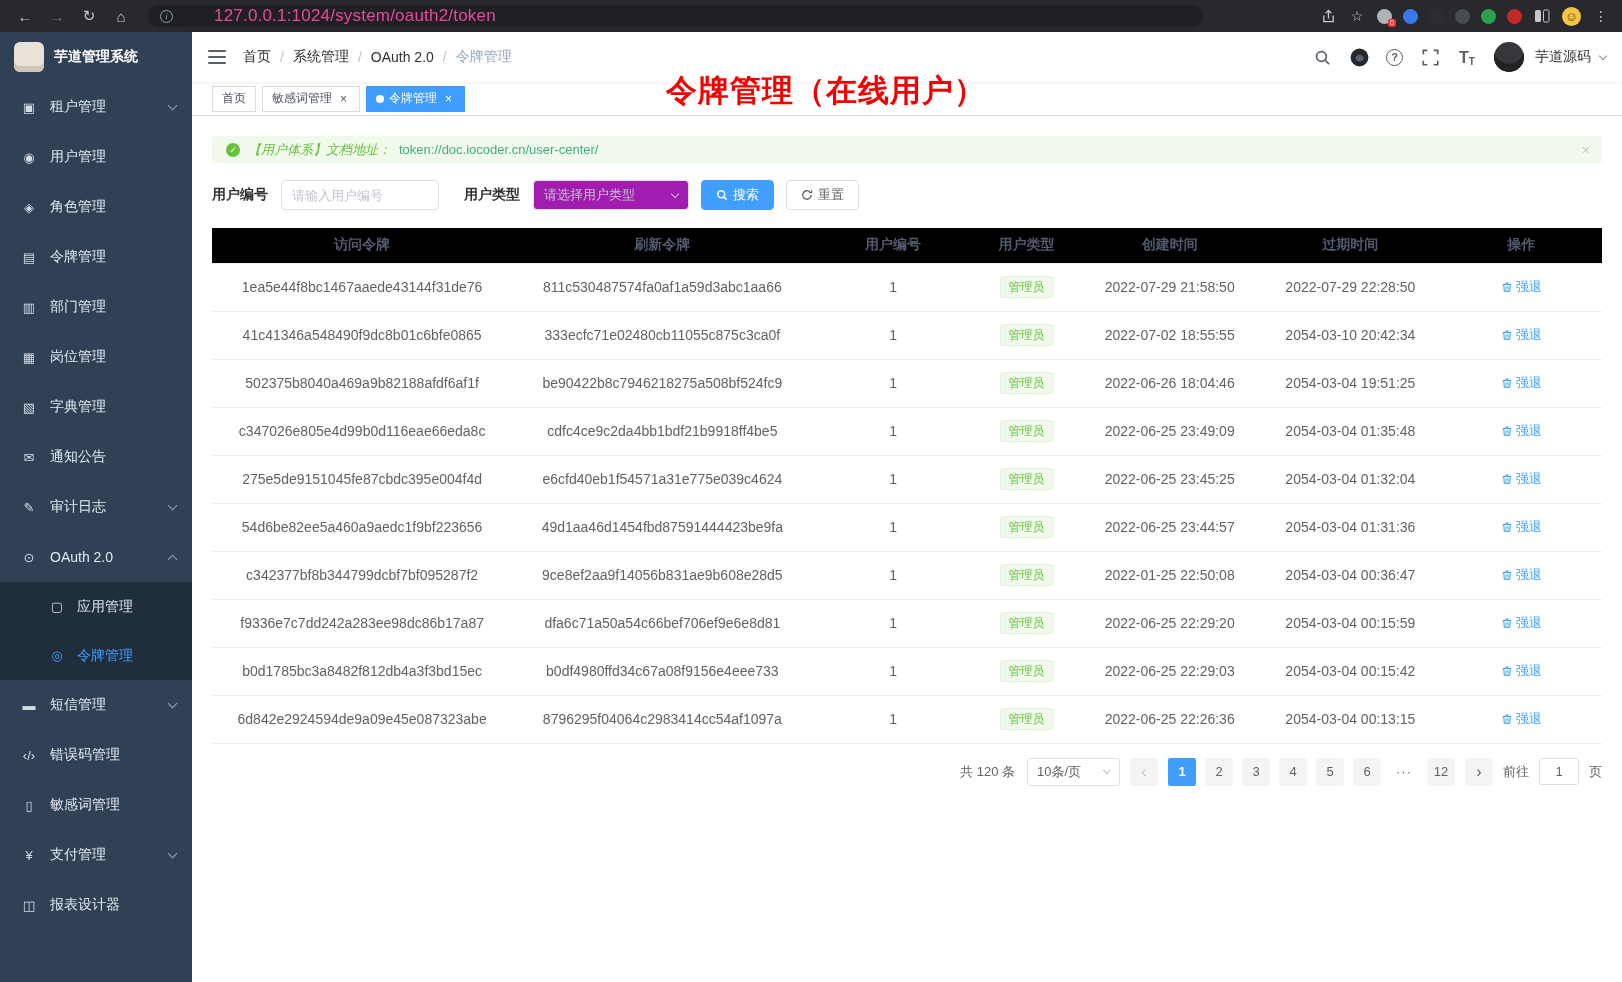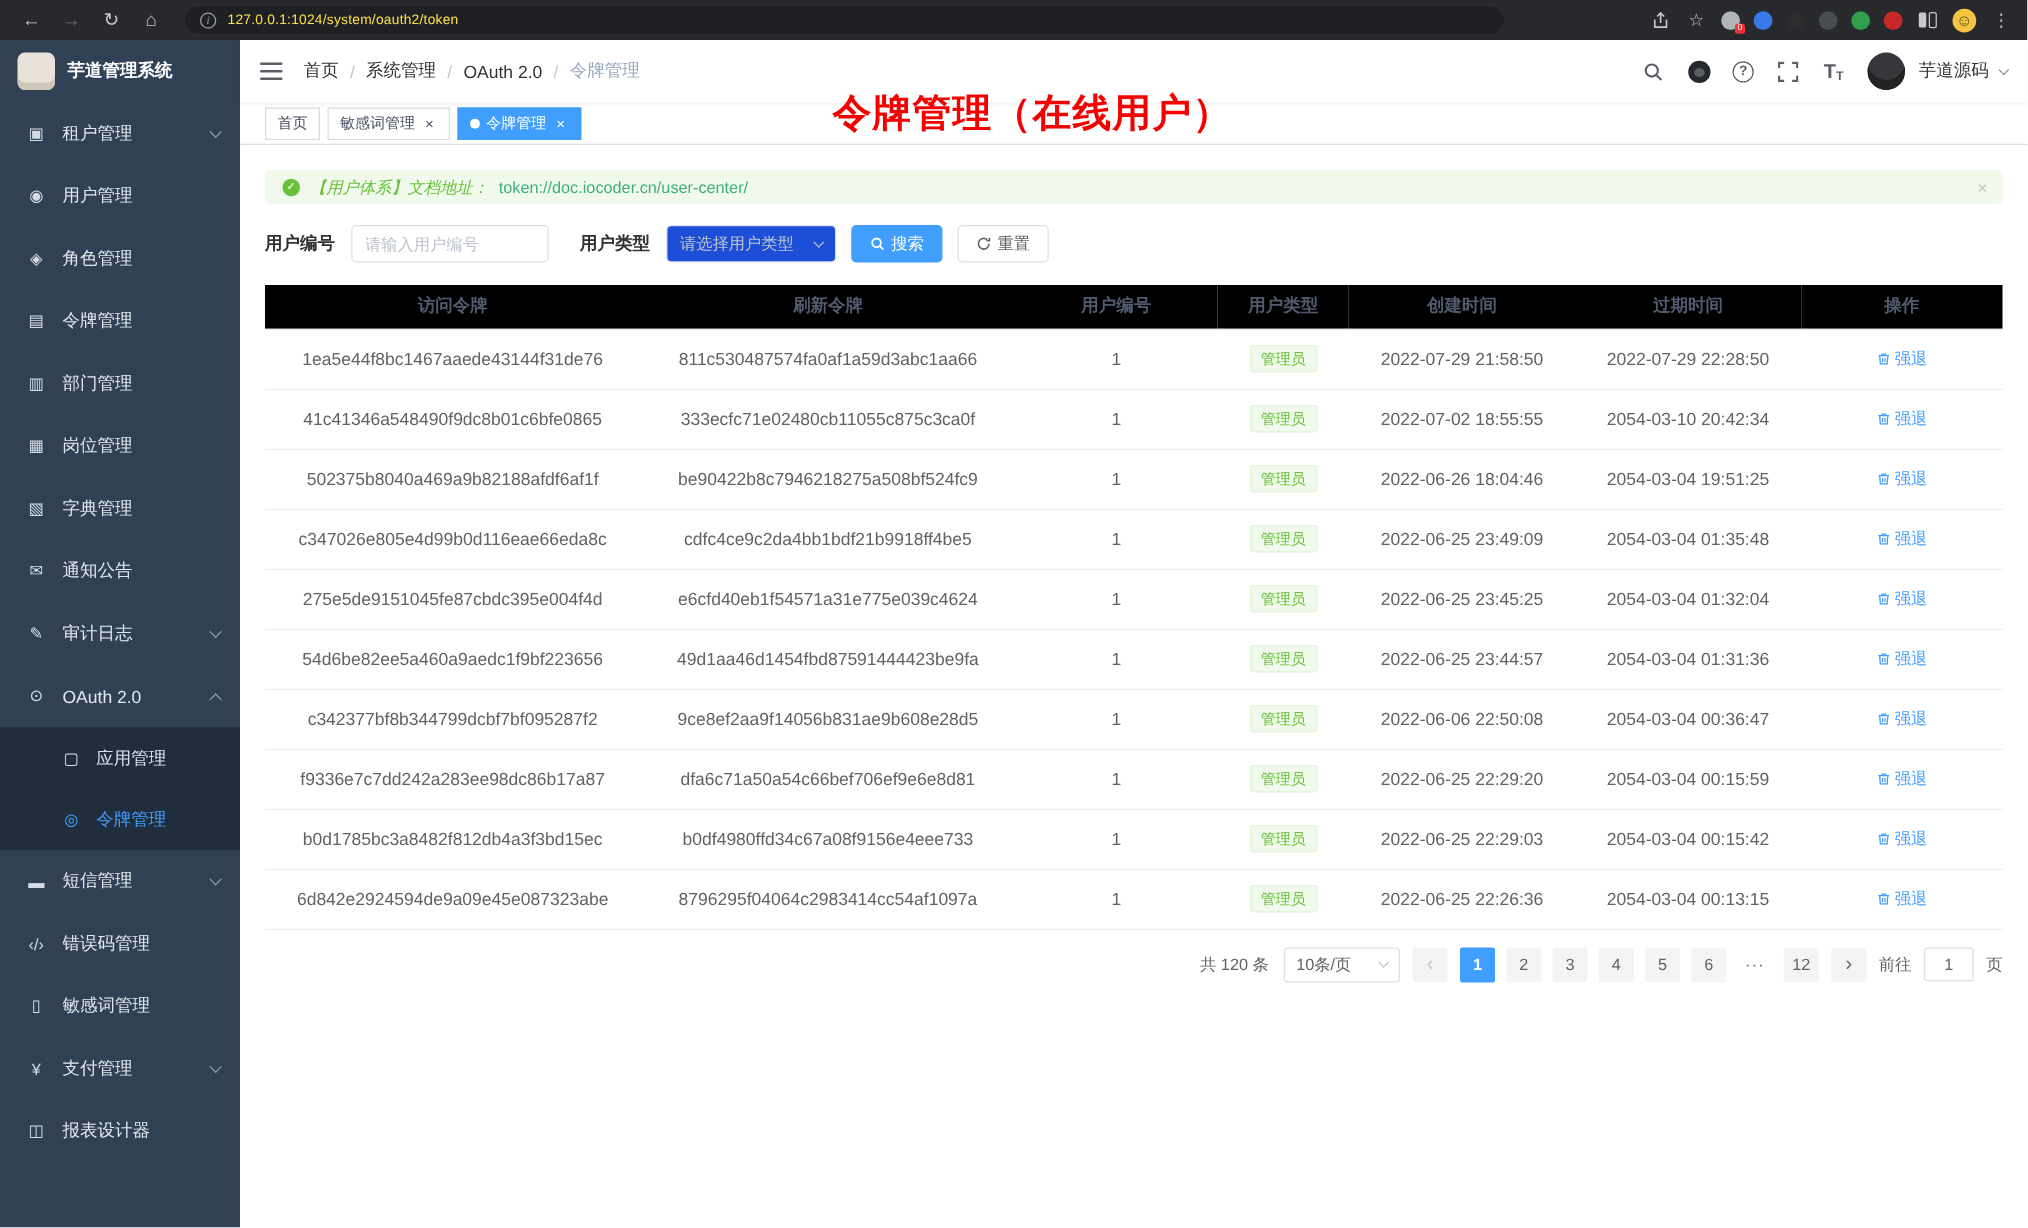--- a/index.html
+++ b/index.html
@@ -5,21 +5,21 @@
   * { box-sizing: border-box; margin: 0; padding: 0; }
   html,body { width:1622px; height:982px; }
   body { font-family:"Liberation Sans","DejaVu Sans",sans-serif; background:#fff; overflow:hidden; position:relative; }
 
   
   .browser-bar { height:32px; background:#28292c; display:flex; align-items:center; padding:0 12px; gap:6px; }
   .nav-ic { color:#c6c8ca; font-size:15px; width:26px; height:24px; display:flex; align-items:center; justify-content:center; border-radius:12px; }
   .nav-ic.dim { color:#6d7073; }
   .url-pill { flex:1; max-width:1055px; height:22px; background:#1f2023; border-radius:12px; display:flex; align-items:center; padding:0 12px; gap:9px; margin:0 8px; }
   .info-badge { width:13px; height:13px; border:1px solid #9aa0a6; border-radius:50%; color:#9aa0a6; font-size:9px; font-style:italic; display:flex; align-items:center; justify-content:center; font-family:"Liberation Serif",serif; }
-  .url-text { color:#fde047; font-size:11px; letter-spacing:.2px; }
+  .url-text { color:#ec4899; font-size:17px; letter-spacing:.2px;margin-left:32px; }
   .browser-right { display:flex; align-items:center; gap:11px; margin-left:auto; }
   .b-ic { color:#c6c8ca; display:flex; align-items:center; justify-content:center; width:18px; height:18px; font-size:14px; }
   .ext { width:15px; height:15px; border-radius:50%; position:relative; display:inline-block; }
   .ext .badge { position:absolute; right:-4px; bottom:-3px; background:#e33; color:#fff; font-size:7px; padding:0 2px; border-radius:2px; line-height:8px; }
   .avatar-smiley { width:19px; height:19px; border-radius:50%; background:#f6c444; color:#5c4a00; font-size:13px; display:flex; align-items:center; justify-content:center; }
 
   
   .app { position:absolute; top:32px; left:0; right:0; bottom:0; display:flex; }
   .sidebar { width:192px; flex-shrink:0; background:#304156; overflow:hidden; }
   .logo { height:50px; display:flex; align-items:center; gap:10px; padding:16px 14px; }
@@ -67,21 +67,21 @@
   .alert-check { width:14px; height:14px; border-radius:50%; background:#67c23a; color:#fff; font-size:9px; font-weight:700; display:flex; align-items:center; justify-content:center; flex-shrink:0; }
   .alert-text { color:#67c23a; font-size:13px;font-style:italic; }
   .alert-link { color:#3eaf7c; font-size:13px; text-decoration:none; cursor:pointer; }
   .alert-close { position:absolute; right:12px; color:#c0c4cc; font-size:14px; cursor:pointer; }
 
   .filter-row { margin:17px 0 18px; display:flex; align-items:center; }
   .f-label { font-size:14px; font-weight:700; color:#303133; margin-right:13px; white-space:nowrap; }
   .f-label.second { margin-left:25px; }
   .text-input { width:158px; height:30px; border:1px solid #dcdfe6; border-radius:4px; padding:0 10px; font-size:13px; color:#606266; font-family:inherit; outline:none; }
   .text-input::placeholder { color:#bfc4cc; }
-  .select { width:136px; height:30px; border:1px solid #dcdfe6; border-radius:4px; background:#1d4ed8; display:flex; align-items:center; justify-content:space-between; padding:0 10px; cursor:pointer; }
+  .select { width:156px; height:30px; border:1px solid #dcdfe6; border-radius:4px; background:#a21caf; display:flex; align-items:center; justify-content:space-between; padding:0 10px; cursor:pointer; }
   .select-placeholder { color:#bfc4cc; font-size:13px; }
   .select-caret { width:6px; height:6px; border-right:1.4px solid #c0c4cc; border-bottom:1.4px solid #c0c4cc; transform:rotate(45deg); margin-top:-3px; }
   .btn { height:30px; border-radius:4px; font-size:13px; display:inline-flex; align-items:center; gap:5px; padding:0 14px; cursor:pointer; font-family:inherit; }
   .btn.primary { background:#409eff; border:1px solid #409eff; color:#fff; margin-left:12px; }
   .btn.plain { background:#fff; border:1px solid #dcdfe6; color:#606266; margin-left:12px; }
 
   table.tbl { width:100%; border-collapse:collapse; table-layout:fixed; }
   .tbl th { background:#000000; font-size:14px; font-weight:700; color:#515a6e; height:35px; border-bottom:1px solid #ebeef5; text-align:center; white-space:nowrap;font-family:Liberation Serif, serif; }
   .tbl td { height:48px; border-bottom:1px solid #ebeef5; font-size:14px; color:#606266; text-align:center; white-space:nowrap; overflow:hidden; }
   .tbl col.c-token { width:21.6%; }
@@ -426,21 +426,21 @@
                     <path d="M2 4h10M5.5 4V2.6h3V4M3.2 4l.6 7.8h6.4l.6-7.8M5.8 6.2v3.8M8.2 6.2v3.8"></path>
                   </svg>
                   <span>强退</span>
                 </a></td>
             </tr>
             <tr>
               <td>c342377bf8b344799dcbf7bf095287f2</td>
               <td>9ce8ef2aa9f14056b831ae9b608e28d5</td>
               <td>1</td>
               <td><span class="tag-success">管理员</span></td>
-              <td>2022-06-06 22:50:08</td>
+              <td>2022-01-25 22:50:08</td>
               <td>2054-03-04 00:36:47</td>
               <td><a class="action-link">
                   <svg width="12" height="12" viewBox="0 0 14 14" fill="none" stroke="currentColor" stroke-width="1.2">
                     <path d="M2 4h10M5.5 4V2.6h3V4M3.2 4l.6 7.8h6.4l.6-7.8M5.8 6.2v3.8M8.2 6.2v3.8"></path>
                   </svg>
                   <span>强退</span>
                 </a></td>
             </tr>
             <tr>
               <td>f9336e7c7dd242a283ee98dc86b17a87</td>

